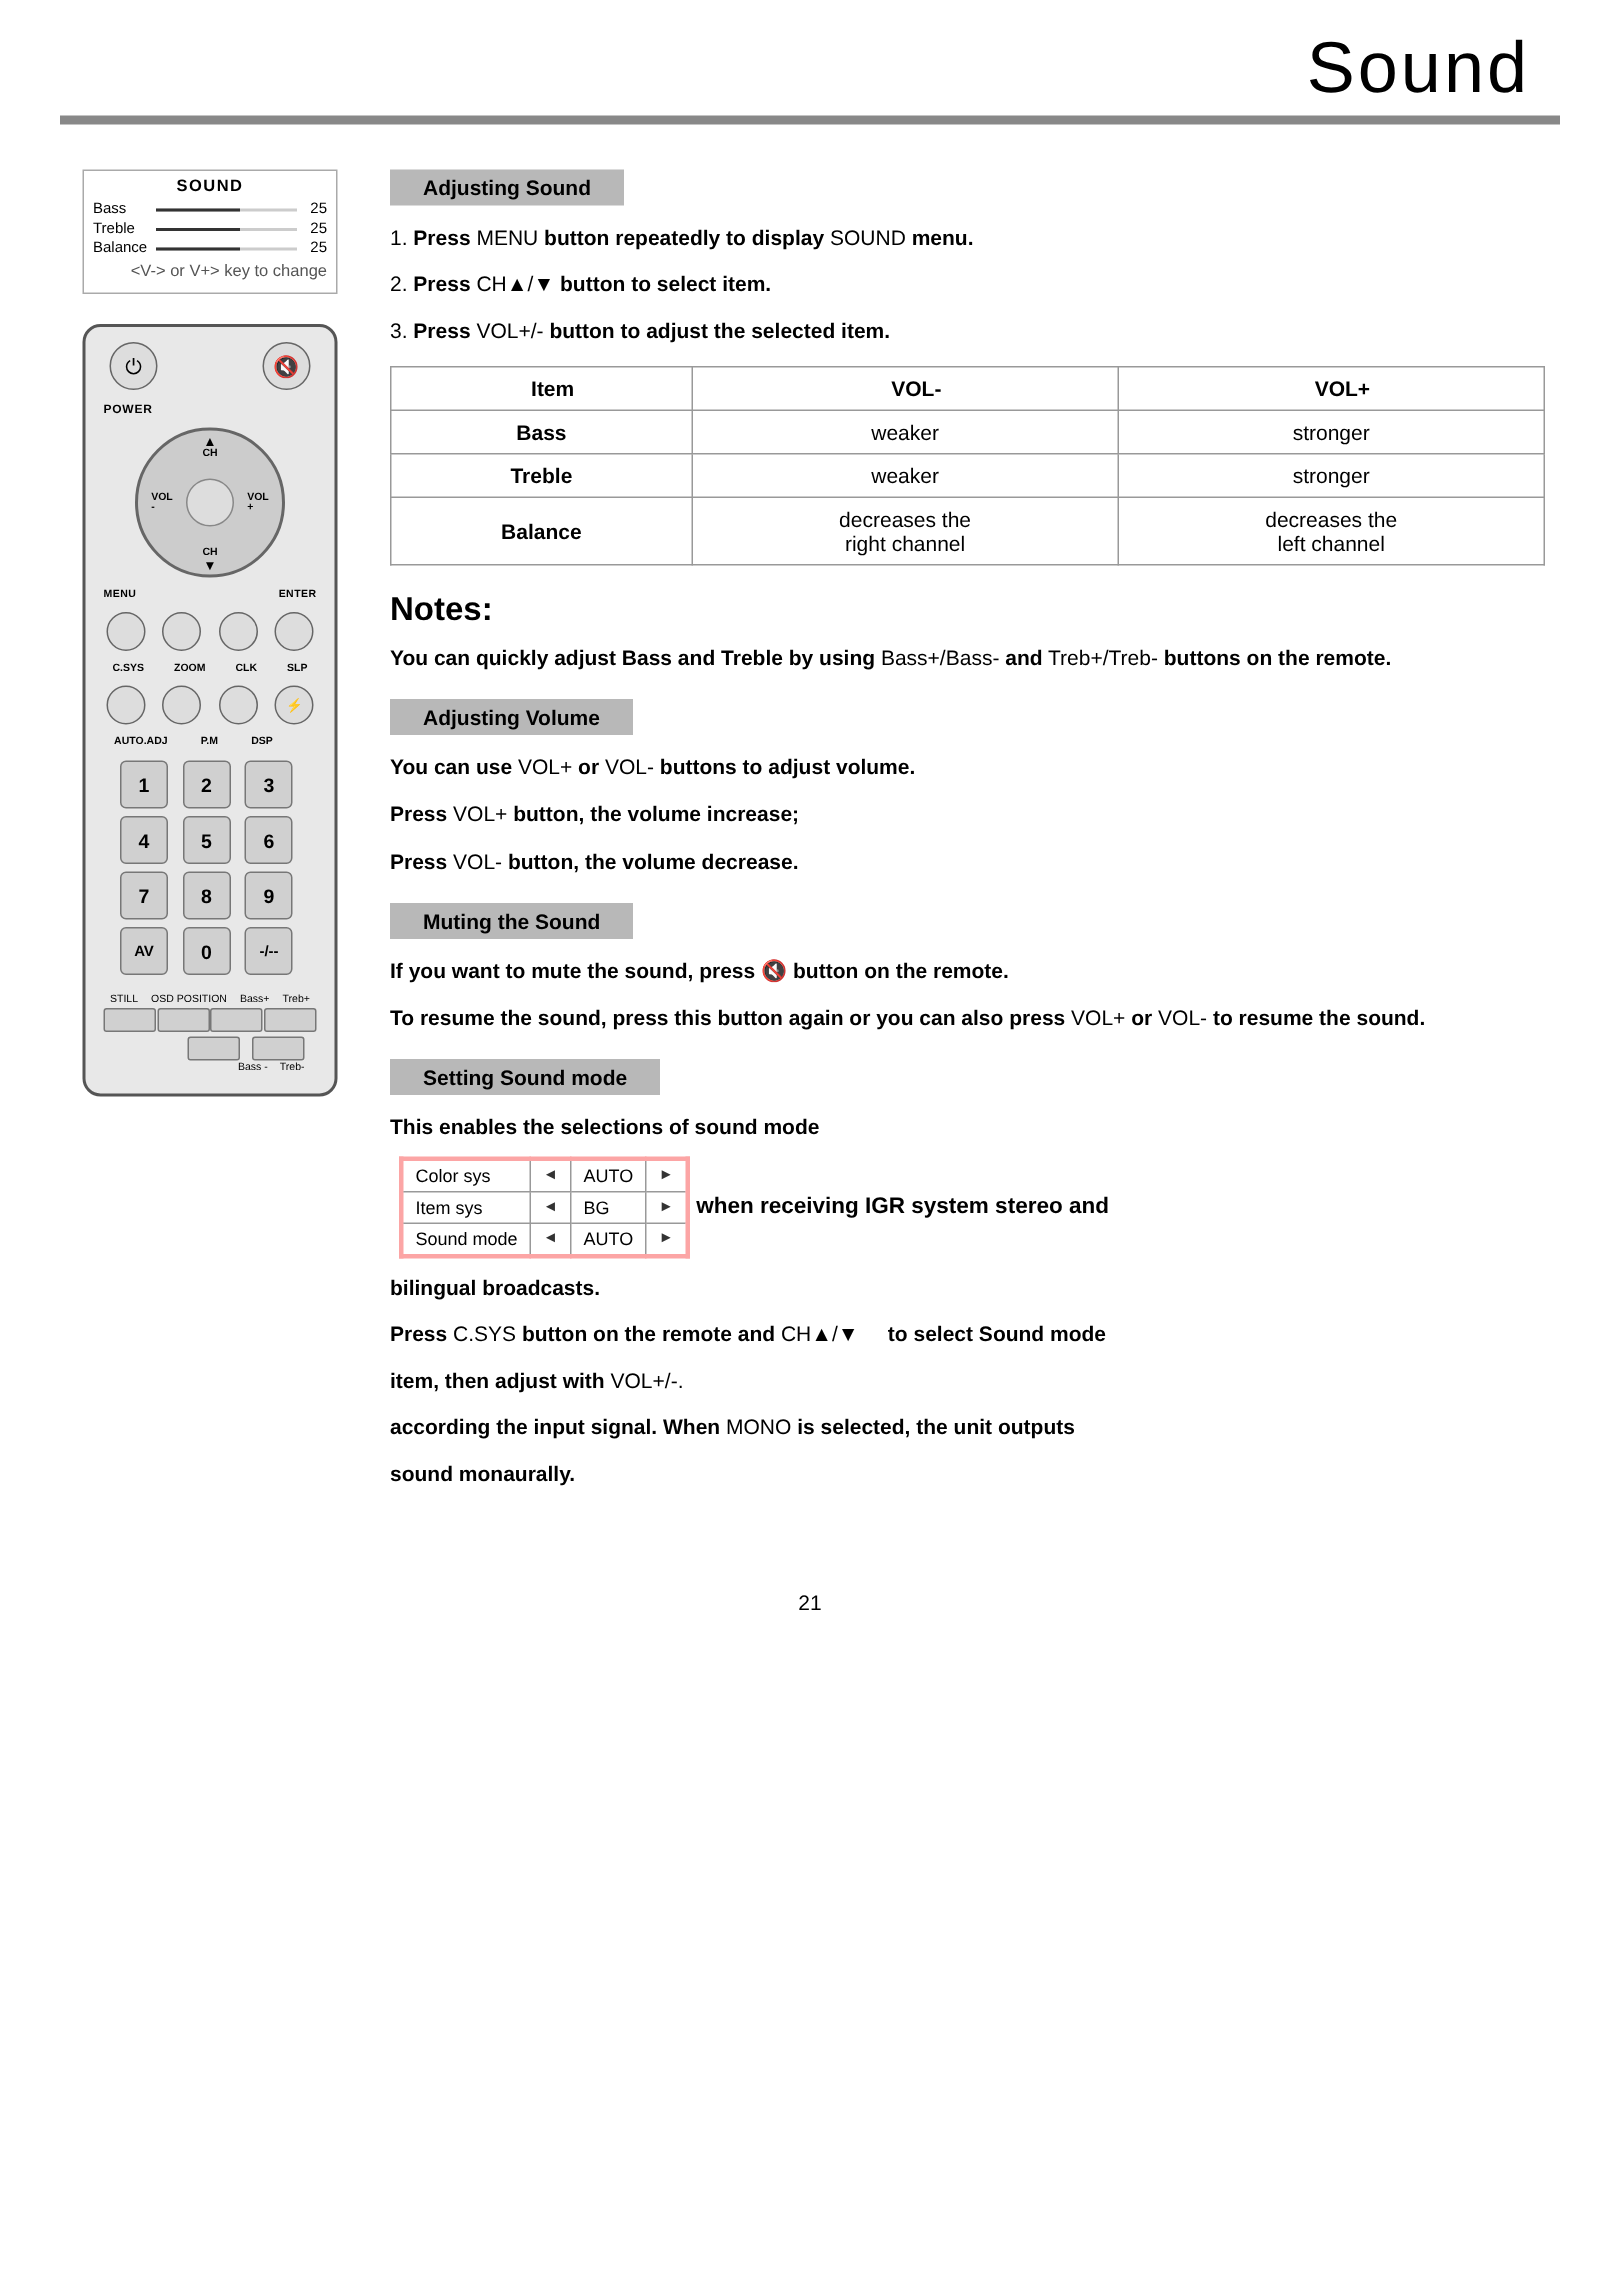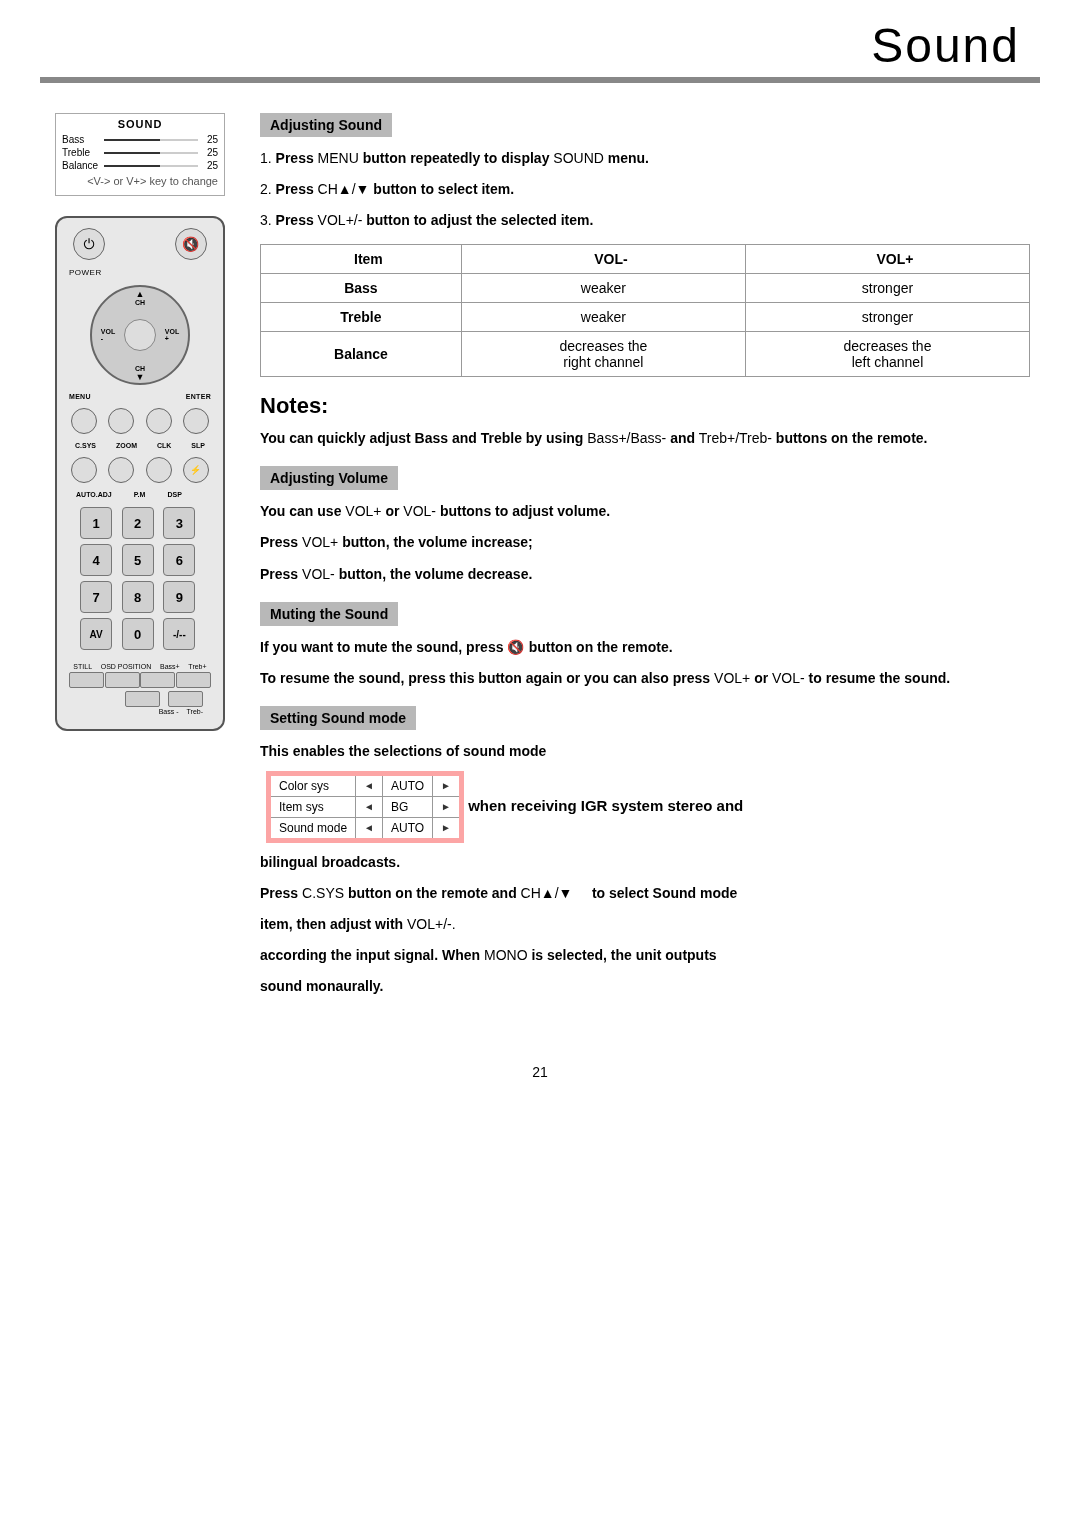--- a/index.html
+++ b/index.html
@@ -131,21 +131,21 @@
       justify-content: center;
       font-size: 14px;
       cursor: pointer;
     }
     .remote-label-row {
       display: flex;
       justify-content: space-between;
       width: 100%;
       padding: 0 4px;
       font-size: 8px;
-      font-weight: normal;
+      font-weight: bold;
       letter-spacing: 0.5px;
       text-align: right;
     }
     .remote-nav-cluster {
       position: relative;
       width: 100px;
       height: 100px;
       margin: 2px 0;
     }
     .nav-ring {
@@ -251,21 +251,21 @@
       height: 16px;
       border-radius: 2px;
       border: 1.5px solid #777;
       background: #d0d0d0;
       cursor: pointer;
     }
 
     
     .section-heading {
       background: #b8b8b8;
-      padding: 4px 10px;
+      padding: 4px 22px;
       font-size: 14px;
       font-weight: bold;
       margin-bottom: 10px;
       display: inline-block;
     }
 
     
     .adj-table {
       border-collapse: collapse;
       width: 100%;
@@ -299,21 +299,21 @@
     p {
       font-size: 14px;
       line-height: 1.65;
       margin-bottom: 8px;
     }
 
     
     .csys-table {
       border-collapse: collapse;
       font-size: 12px;
-      border: 5px solid #fca5a5;
+      border: 3px solid #fca5a5;
       display: inline-block;
       vertical-align: top;
       margin-left: 10px;
     }
     .csys-table td {
       border: 1px solid #999;
       padding: 3px 8px;
     }
     .csys-arrow {
       font-size: 10px;

